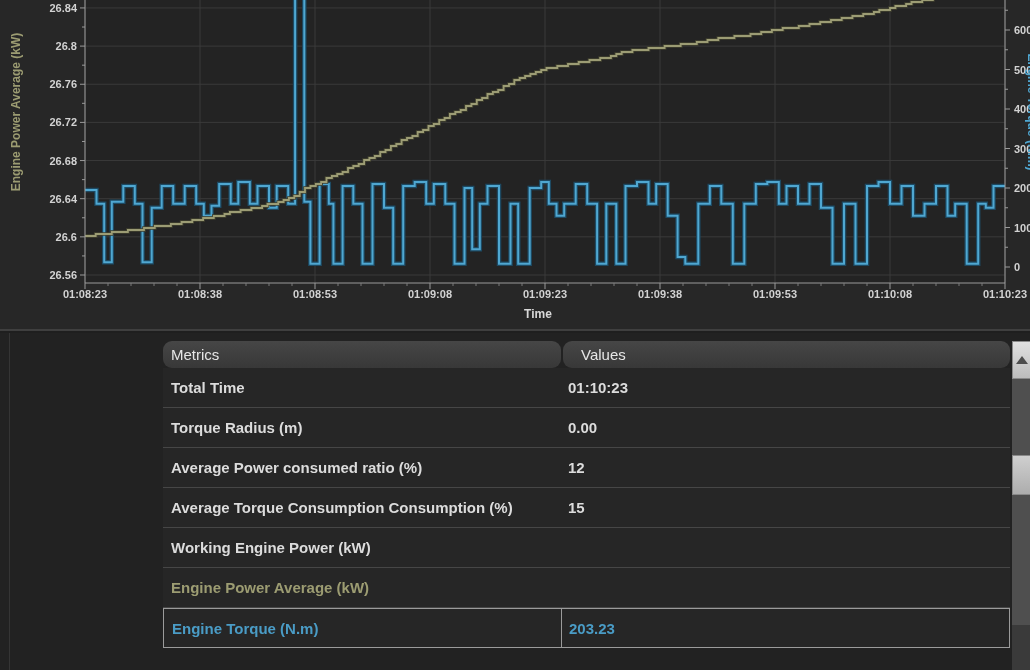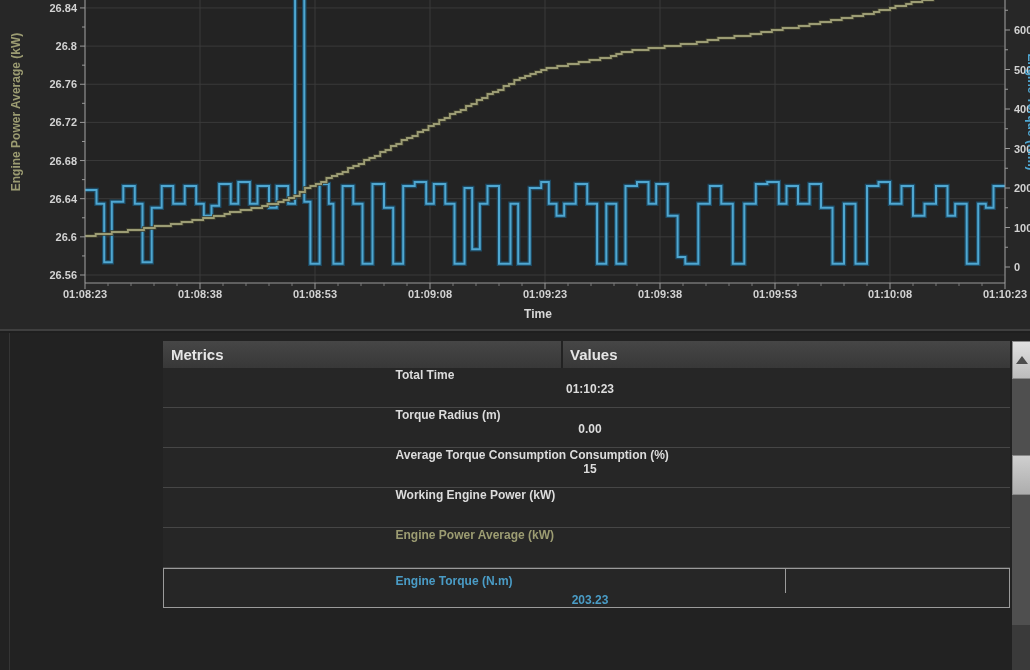--- a/index.html
+++ b/index.html
@@ -22,29 +22,29 @@
     position:absolute;left:0;top:333px;width:1030px;height:337px;
     background:#222222;overflow:hidden;
   }
   .left-edge-line{position:absolute;left:9px;top:0;width:1px;height:100%;background:#353535;}
 
   
   .mtable{position:absolute;left:163px;top:8px;width:847px;}
   .thead{display:flex;height:27px;background:#222;}
   .thead .hcell{
     background:linear-gradient(#464646,#383838);
-    color:#e6e6e6;font-size:15px;font-weight:bold;line-height:27px;
+    color:#e6e6e6;font-size:15px;font-weight:normal;line-height:27px;border-radius:9px;
   }
   .thead .h1{width:398px;padding-left:8px;margin-right:2px;}
-  .thead .h2{flex:1;padding-left:7px;}
+  .thead .h2{flex:1;padding-left:18px;}
   .tbody{}
   .trow{
     display:flex;height:40px;align-items:center;
     border-bottom:1px solid #464646;background:#262626;
-    color:#dcdcdc;font-size:12px;font-weight:bold;flex-direction:column;
+    color:#dcdcdc;font-size:15px;font-weight:bold;
   }
   .trow .c1{width:398px;padding-left:8px;}
   .trow .c2{flex:1;padding-left:7px;}
   .trow.olive{color:#9c9c72;}
   .trow.blue{color:#4a9cc6;}
   .trow.selected{border:1px solid #9b9b9b;}
   .trow.selected .c1{
     height:100%;display:flex;align-items:center;
     border-right:1px solid #9b9b9b;
   }
@@ -221,20 +221,24 @@
     <div class="tbody" id="tbody">
         <div class="trow">
           <div class="c1">Total Time</div>
           <div class="c2">01:10:23</div>
         </div>
         <div class="trow">
           <div class="c1">Torque Radius (m)</div>
           <div class="c2">0.00</div>
         </div>
         <div class="trow">
+          <div class="c1">Average Power consumed ratio (%)</div>
+          <div class="c2">12</div>
+        </div>
+        <div class="trow">
           <div class="c1">Average Torque Consumption Consumption (%)</div>
           <div class="c2">15</div>
         </div>
         <div class="trow">
           <div class="c1">Working Engine Power (kW)</div>
         </div>
         <div class="trow olive">
           <div class="c1">Engine Power Average (kW)</div>
         </div>
         <div class="trow blue selected">

